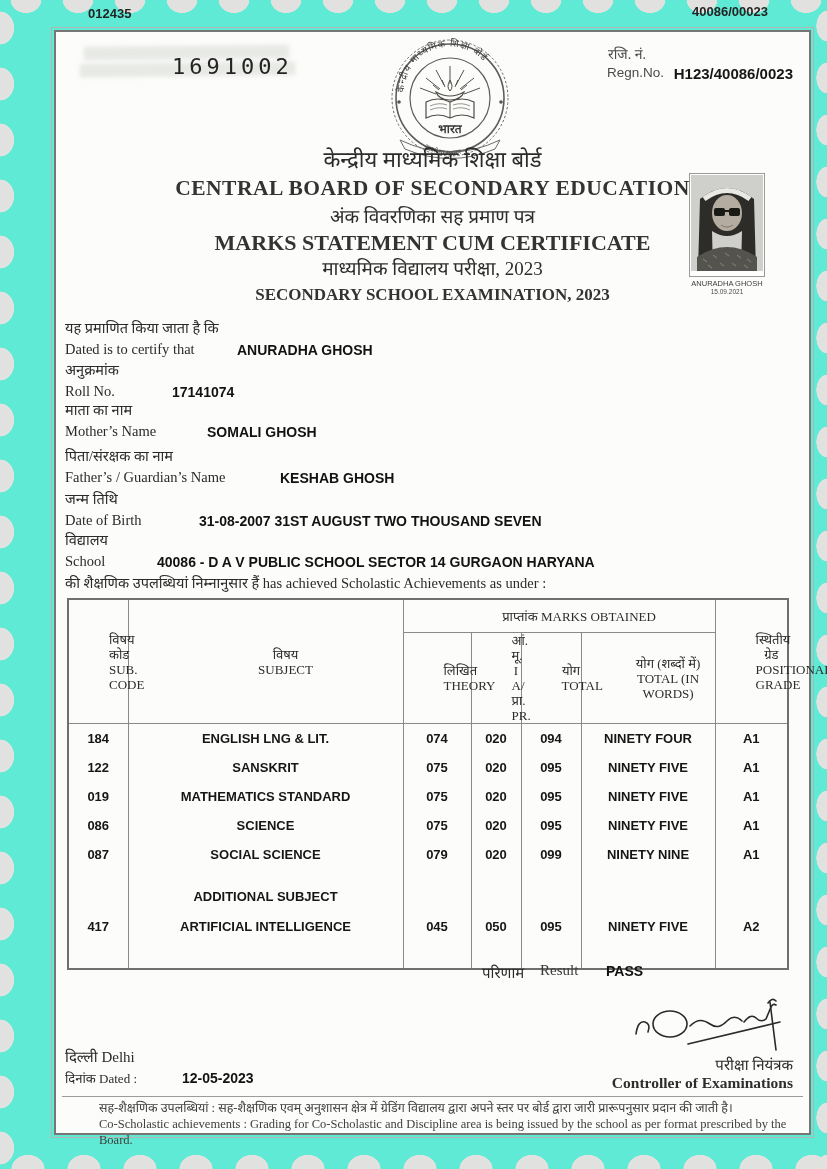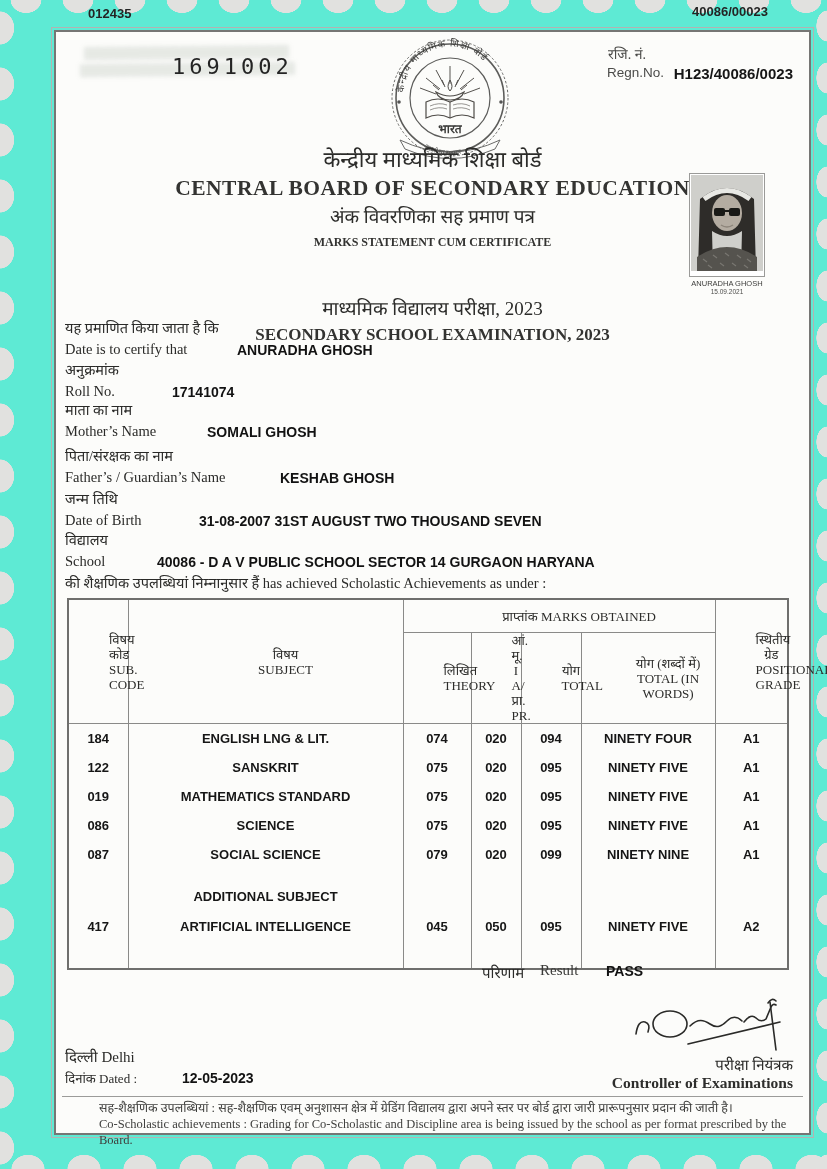--- a/index.html
+++ b/index.html
@@ -42,22 +42,22 @@
   .regn-lbl.en{font-family:"Liberation Sans",sans-serif;font-size:13.5px;}
   .regn-val{position:absolute;right:16px;top:33px;font-family:"Liberation Sans",sans-serif;
     font-weight:bold;font-size:15px;color:#161616;}
 
   .emblem{position:absolute;left:328px;top:4px;}
 
   .hdr{position:absolute;left:0;top:113px;width:753px;text-align:center;color:#2c2c2a;}
   .hdr .hi1{font-size:22px;line-height:29px;}
   .hdr .en1{font-size:21.5px;line-height:29px;font-weight:bold;letter-spacing:.5px;color:#333331;}
   .hdr .hi2{font-size:19px;line-height:27px;}
-  .hdr .en2{font-size:12px;line-height:25px;font-weight:bold;color:#333331;}
-  .hdr .hi3{font-size:19px;line-height:28px;margin-top:40px;}
+  .hdr .en2{font-size:22px;line-height:25px;font-weight:bold;color:#333331;}
+  .hdr .hi3{font-size:19px;line-height:28px;}
   .hdr .en3{font-size:17px;line-height:24px;font-weight:bold;color:#333331;}
 
   .photo-wrap{position:absolute;left:615px;top:141px;width:112px;text-align:center;}
   .photo{display:inline-block;border:1px solid #9a9a98;background:#fff;padding:1px;}
   .photo-cap{font-family:"Liberation Sans",sans-serif;font-size:7.5px;color:#3c3c3a;line-height:9px;margin-top:2px;}
   .photo-date{font-family:"Liberation Sans",sans-serif;font-size:6.5px;color:#4c4c4a;line-height:8px;}
 
   .field{position:absolute;left:9px;width:720px;}
   .f-hi{font-size:14.5px;line-height:20px;color:#2a2a28;}
   .f-en{position:relative;font-size:14.5px;line-height:22px;color:#2a2a28;}
@@ -179,21 +179,21 @@
           <path d="M6,82 Q36,62 66,82 L66,96 L6,96 Z" fill="#55534e"></path>
           <path d="M12,84 l4,3 M22,80 l4,3 M34,78 l4,3 M46,80 l4,3 M56,84 l4,3 M17,90 l4,3 M29,88 l4,3 M41,88 l4,3 M53,90 l4,3" stroke="#787670" stroke-width="1.2"></path>
         </svg>
       </span>
       <div class="photo-cap">ANURADHA GHOSH</div>
       <div class="photo-date">15.09.2021</div>
     </div>
 
     <div class="field" style="top:286px;">
       <div class="f-hi">यह प्रमाणित किया जाता है कि</div>
-      <div class="f-en"><span>Date is to certify that</span>
+      <div class="f-en"><span>Dated is to certify that</span>
         <span class="f-val" style="left:172px;">ANURADHA GHOSH</span></div>
     </div>
     <div class="field" style="top:328px;">
       <div class="f-hi">अनुक्रमांक</div>
       <div class="f-en"><span>Roll No.</span>
         <span class="f-val" style="left:107px;">17141074</span></div>
     </div>
     <div class="field" style="top:414px;">
       <div class="f-hi">पिता/संरक्षक का नाम</div>
       <div class="f-en"><span>Father’s / Guardian’s Name</span>

